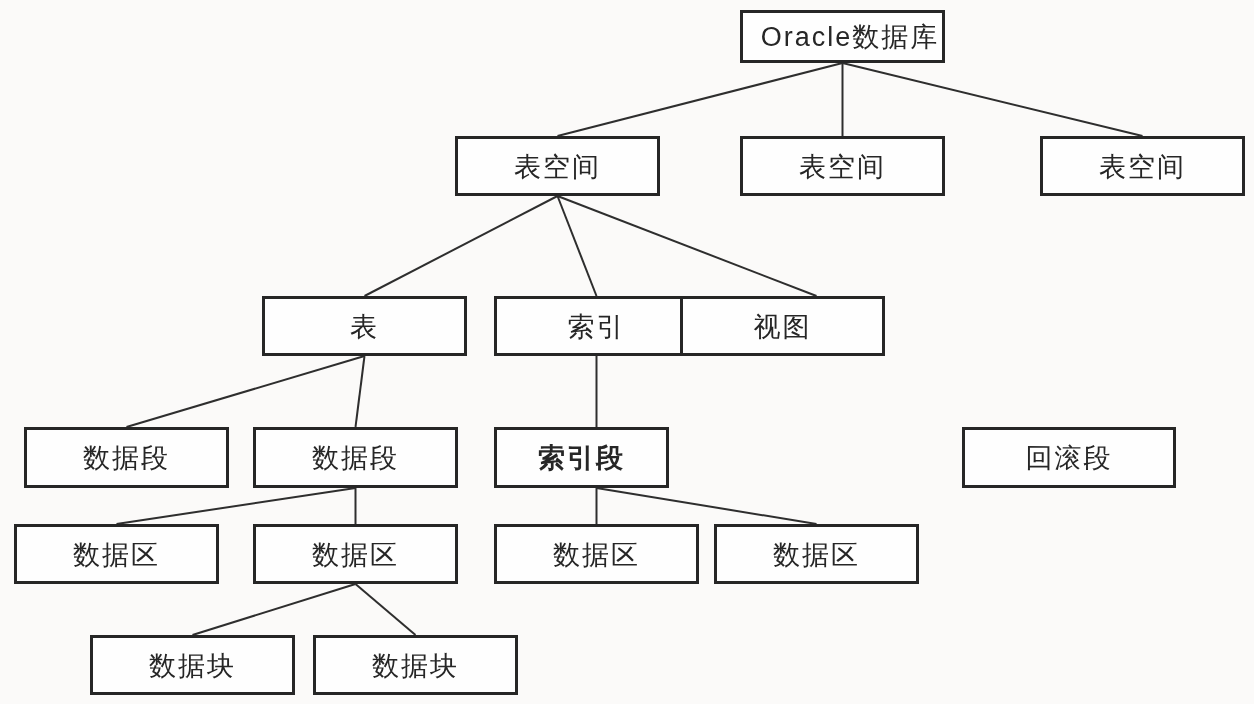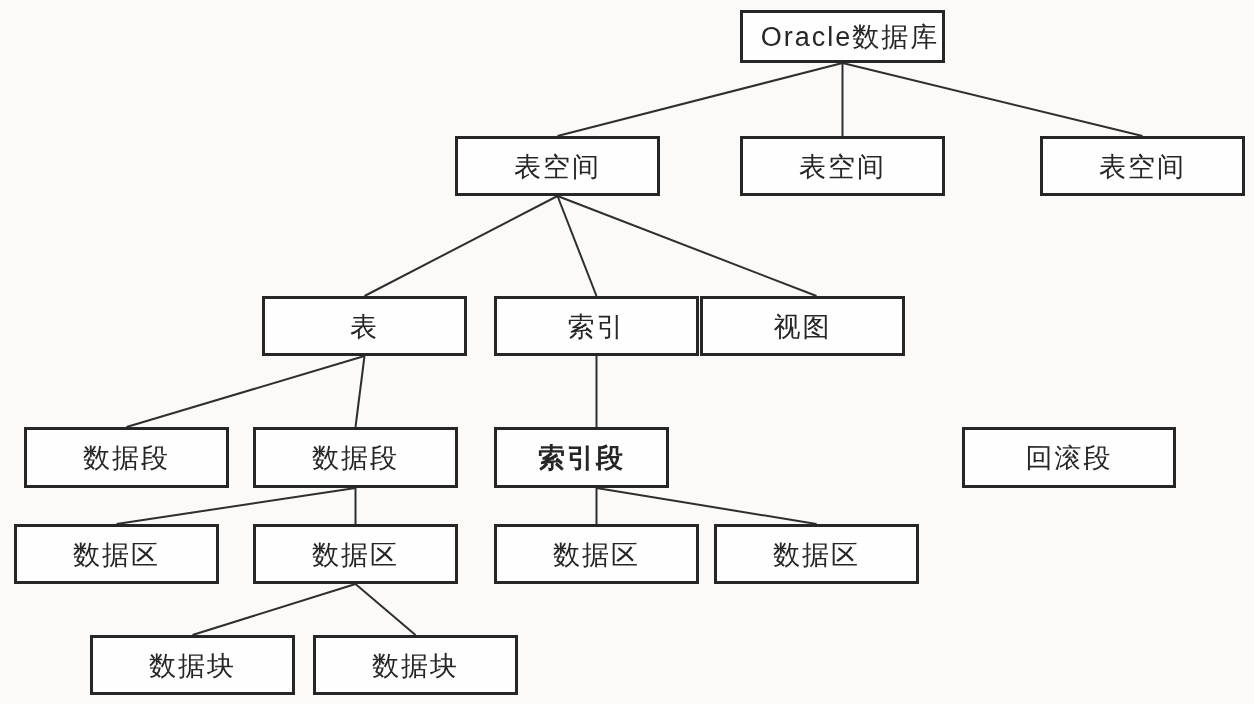--- a/index.html
+++ b/index.html
@@ -73,21 +73,21 @@
     </div>
     <div class="node" style="left: 1040px; top: 136px; width: 205px; height: 60px;">
       <span class="node-label">表空间</span>
     </div>
     <div class="node" style="left: 262px; top: 296px; width: 205px; height: 60px;">
       <span class="node-label">表</span>
     </div>
     <div class="node" style="left: 494px; top: 296px; width: 205px; height: 60px;">
       <span class="node-label">索引</span>
     </div>
-    <div class="node" style="left: 700px; top: 296px; width: 205px; height: 60px;">
+    <div class="node" style="left: 680px; top: 296px; width: 205px; height: 60px;">
       <span class="node-label">视图</span>
     </div>
     <div class="node" style="left: 24px; top: 427px; width: 205px; height: 61px;">
       <span class="node-label">数据段</span>
     </div>
     <div class="node" style="left: 253px; top: 427px; width: 205px; height: 61px;">
       <span class="node-label">数据段</span>
     </div>
     <div class="node" style="left: 494px; top: 427px; width: 175px; height: 61px; font-weight: bold;">
       <span class="node-label">索引段</span>

